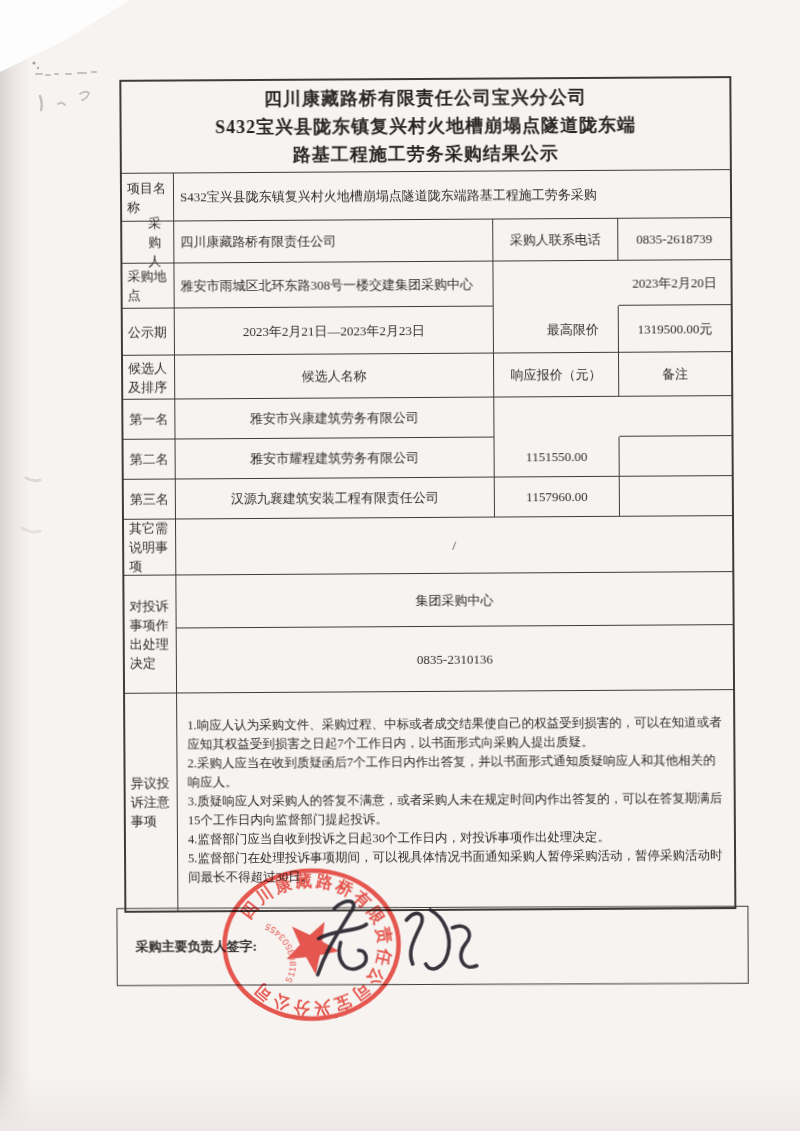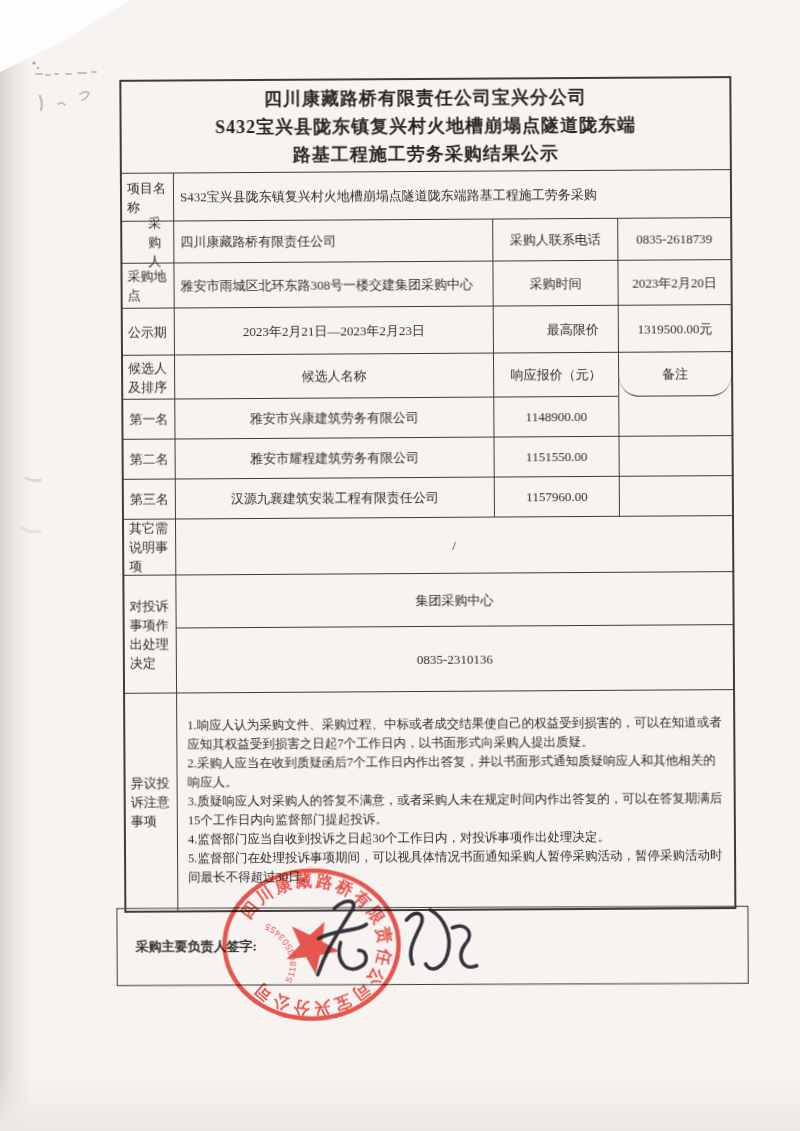--- a/index.html
+++ b/index.html
@@ -119,36 +119,34 @@
     <div class="cell lab ta-l" style="grid-column:1; grid-row:2;">项目名称</div>
     <div class="cell ta-l no-r" style="grid-column:2/5; grid-row:2;">S432宝兴县陇东镇复兴村火地槽崩塌点隧道陇东端路基工程施工劳务采购</div>
 
     <div class="cell lab ta-l" style="grid-column:1; grid-row:3;padding-left:26px;">采购人</div>
     <div class="cell ta-l" style="grid-column:2; grid-row:3;">四川康藏路桥有限责任公司</div>
     <div class="cell ta-c" style="grid-column:3; grid-row:3;">采购人联系电话</div>
     <div class="cell ta-c no-r" style="grid-column:4; grid-row:3;">0835-2618739</div>
 
     <div class="cell lab ta-l" style="grid-column:1; grid-row:4;">采购地点</div>
     <div class="cell ta-l" style="grid-column:2; grid-row:4;">雅安市雨城区北环东路308号一楼交建集团采购中心</div>
-    <div class="cell ta-c" style="grid-column:3; grid-row:4;">采购时间</div>
     <div class="cell ta-c no-r" style="grid-column:4; grid-row:4;">2023年2月20日</div>
 
     <div class="cell lab ta-l" style="grid-column:1; grid-row:5;">公示期</div>
     <div class="cell ta-c" style="grid-column:2; grid-row:5;">2023年2月21日—2023年2月23日</div>
     <div class="cell ta-c" style="grid-column:3; grid-row:5;padding-left:40px;">最高限价</div>
     <div class="cell ta-c no-r" style="grid-column:4; grid-row:5;">1319500.00元</div>
 
     <div class="cell lab ta-l" style="grid-column:1; grid-row:6;">候选人及排序</div>
     <div class="cell ta-c" style="grid-column:2; grid-row:6;">候选人名称</div>
     <div class="cell ta-c" style="grid-column:3; grid-row:6;text-align:center;">响应报价（元）</div>
-    <div class="cell ta-c no-r" style="grid-column:4; grid-row:6;border-radius:20px;">备注</div>
+    <div class="cell ta-c no-r" style="grid-column:4; grid-row:6;">备注</div>
 
     <div class="cell ta-c" style="grid-column:1; grid-row:7;">第一名</div>
     <div class="cell ta-c" style="grid-column:2; grid-row:7;">雅安市兴康建筑劳务有限公司</div>
-    <div class="cell ta-c" style="grid-column:3; grid-row:7;">1148900.00</div>
     <div class="cell ta-c no-r" style="grid-column:4; grid-row:7;"></div>
 
     <div class="cell ta-c" style="grid-column:1; grid-row:8;">第二名</div>
     <div class="cell ta-c" style="grid-column:2; grid-row:8;">雅安市耀程建筑劳务有限公司</div>
     <div class="cell ta-c" style="grid-column:3; grid-row:8;">1151550.00</div>
     <div class="cell ta-c no-r" style="grid-column:4; grid-row:8;"></div>
 
     <div class="cell ta-c" style="grid-column:1; grid-row:9;">第三名</div>
     <div class="cell ta-c" style="grid-column:2; grid-row:9;">汉源九襄建筑安装工程有限责任公司</div>
     <div class="cell ta-c" style="grid-column:3; grid-row:9;">1157960.00</div>

